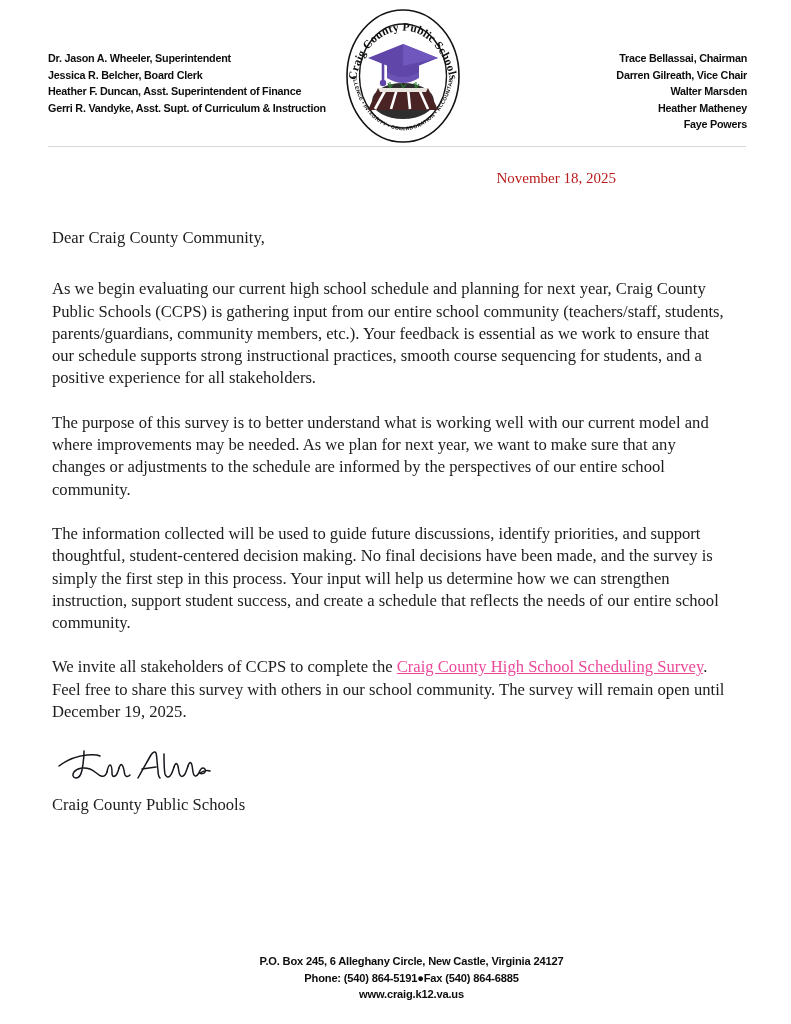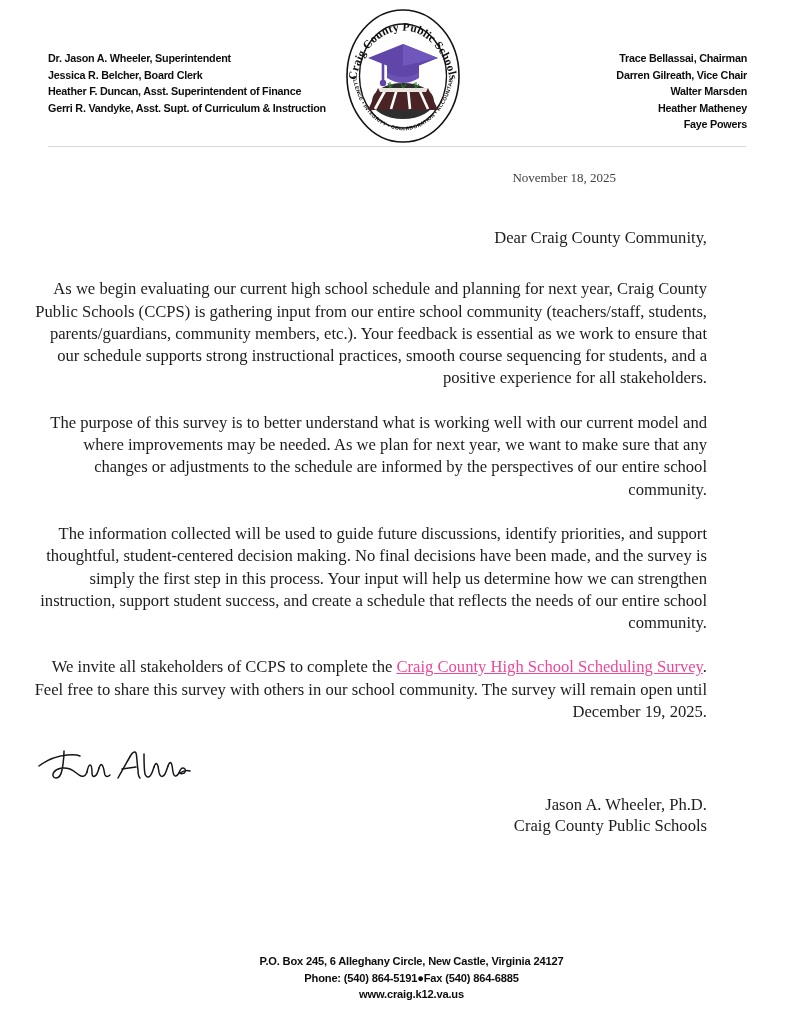--- a/index.html
+++ b/index.html
@@ -82,34 +82,34 @@
     height: 1px;
     background: #9a9a9a;
     border-bottom: 1px solid #d8d8d8;
   }
 
   
   .date {
     position: absolute;
     right: 69px;
     top: 167px;
-    font-size: 13px;
+    font-size: 15px;
     line-height: 22px;
-    color: #404040;
+    color: #b91c1c;
   }
 
   .letter-body {
     position: absolute;
-    left: 32px;
+    left: 52px;
     top: 227px;
     width: 675px;
     font-size: 16.6px;
     line-height: 22.3px;
     color: #1c1c1c;
-    text-align: right;
+    text-align: left;
   }
   .letter-body p {
     margin: 0 0 22px 0;
   }
   .salutation { margin-bottom: 29px !important; }
 
   .survey-link {
     color: #ec4899;
     text-decoration: underline;
     cursor: pointer;
@@ -259,21 +259,20 @@
           <path d="M 88,24 L 102,22"></path>
           <path d="M 110,9 C 110,17 110,24 111,29 C 112,32 114,33 116,31 C 118,29 119,25 120,22"></path>
           <path d="M 120,22 C 121,19 122,18 123,19 C 125,21 124,27 126,30 C 127,32 129,32 131,29 C 132,27 133,24 134,21"></path>
           <path d="M 134,21 C 135,18 136,17 137,18 C 139,20 138,27 140,30 C 141,32 143,31 145,28"></path>
           <path d="M 145,28 C 146,25 147,23 149,23 C 151,23 152,25 151,27 C 150,29 147,29 146,28 C 149,26 153,25 156,26"></path>
         </g>
       </svg>
     </div>
 
     <div class="sig-name">
-      <div>Jason A. Wheeler, Ph.D.</div>
       <div>Craig County Public Schools</div>
     </div>
   </div>
 
   <div class="footer">
     <div>P.O. Box 245, 6 Alleghany Circle, New Castle, Virginia 24127</div>
     <div>Phone: (540) 864-5191●Fax (540) 864-6885</div>
     <div>www.craig.k12.va.us</div>
   </div>
 

